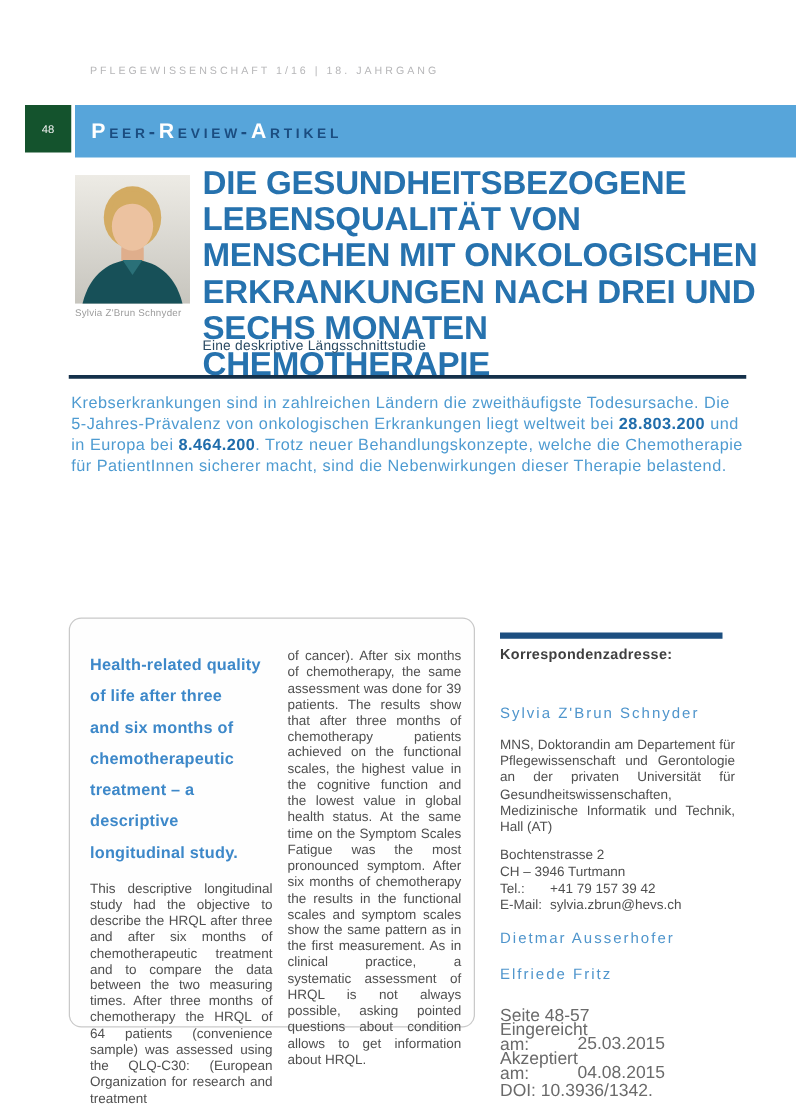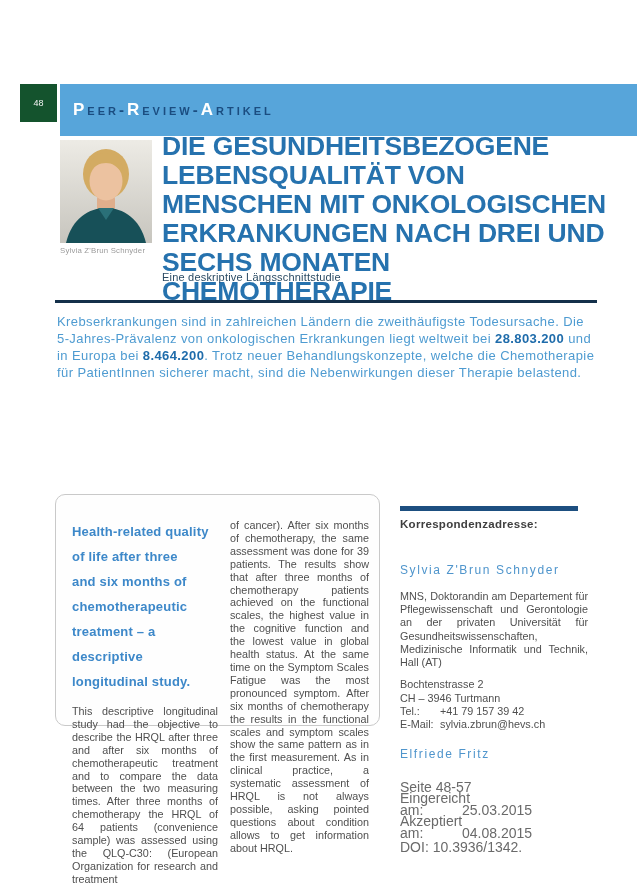--- a/index.html
+++ b/index.html
@@ -13,21 +13,21 @@
     text-transform:uppercase; white-space:nowrap;
   }
 
   
   .pagenum-box {
     position:absolute; left:20px; top:84px; width:37px; height:38px;
     background:#14532d; color:#f2f2f2; font-size:9px;
     display:flex; align-items:center; justify-content:center;
   }
   .peer-bar {
-    position:absolute; left:60px; top:84px; right:0; height:52px;
+    position:absolute; left:60px; top:84px; right:0; height:42px;
     background:#57a5da; display:flex; align-items:center;
   }
   .peer-label {
     padding-left:13px; font-variant:small-caps; text-transform:lowercase;
     font-weight:bold; font-size:15px; letter-spacing:3px; color:#1b4d80;
   }
   .peer-label .cap { color:#ffffff; font-size:17px; text-transform:uppercase; }
 
   
   .photo { position:absolute; left:60px; top:140px; width:92px; height:103px; }
@@ -54,21 +54,21 @@
   
   .intro {
     position:absolute; left:57px; top:313px; width:540px;
     font-size:13px; line-height:17px; letter-spacing:0.4px;
     color:#4e9bd1;
   }
   .intro b { color:#1f6cab; font-weight:bold; }
 
   
   .abstract-box {
-    position:absolute; left:55px; top:494px; width:325px; height:232px;
+    position:absolute; left:55px; top:494px; width:325px; height:328px;
     border:1.5px solid #c9c9c9; border-radius:10px; background:#fefefe;
     display:flex; padding:24px 10px 0 16px;
   }
   .abs-col1 { width:147px; margin-right:12px; }
   .abs-col2 { width:140px; }
   .abstract-title {
     font-size:13px; font-weight:bold; color:#3d88c9;
     line-height:25px; white-space:pre-line; margin-bottom:11px;
     letter-spacing:0.2px;
   }
@@ -97,20 +97,21 @@
 
   .meta { margin-top:21px; font-size:14px; line-height:11.5px; color:#6a6a6a; }
   .meta .labeled .lab { width:62px; }
   .meta .doi { margin-top:3px; }
 </style>
 </head>
 <body>
 
 <div class="page">
 
+  <div class="journal-line">PFLEGEWISSENSCHAFT 1/16 | 18. JAHRGANG</div>
 
   <div class="pagenum-box">48</div>
   <div class="peer-bar">
     <span class="peer-label"><span class="cap">P</span>eer-<span class="cap">R</span>eview-<span class="cap">A</span>rtikel</span>
   </div>
 
   <div class="photo">
     <svg width="92" height="103" viewBox="0 0 92 103" xmlns="http://www.w3.org/2000/svg">
       <defs>
         <linearGradient id="bgGrad" x1="0" y1="0" x2="0" y2="1">
@@ -158,20 +159,21 @@
     <div class="corr-bar"></div>
     <div class="corr-heading">Korrespondenzadresse:</div>
     <div class="corr-name">Sylvia Z'Brun Schnyder</div>
     <p class="corr-aff">MNS, Doktorandin am Departement für Pflegewissenschaft und Gerontologie an der privaten Universität für Gesundheitswissenschaften, Medizinische Informatik und Technik, Hall (AT)</p>
     <div class="corr-address">
       <div>Bochtenstrasse 2</div>
       <div>CH – 3946 Turtmann</div>
       <div class="labeled"><span class="lab">Tel.:</span><span>+41 79 157 39 42</span></div>
       <div class="labeled"><span class="lab">E-Mail:</span><a href="#">sylvia.zbrun@hevs.ch</a></div>
     </div>
+    <div class="coauthor first">Dietmar Ausserhofer</div>
     <div class="coauthor second">Elfriede Fritz</div>
     <div class="meta">
       <div>Seite 48-57</div>
       <div class="labeled"><span class="lab">Eingereicht am:</span><span>25.03.2015</span></div>
       <div class="labeled"><span class="lab">Akzeptiert am:</span><span>04.08.2015</span></div>
       <div class="doi">DOI: 10.3936/1342.</div>
     </div>
   </div>
 
 </div>

